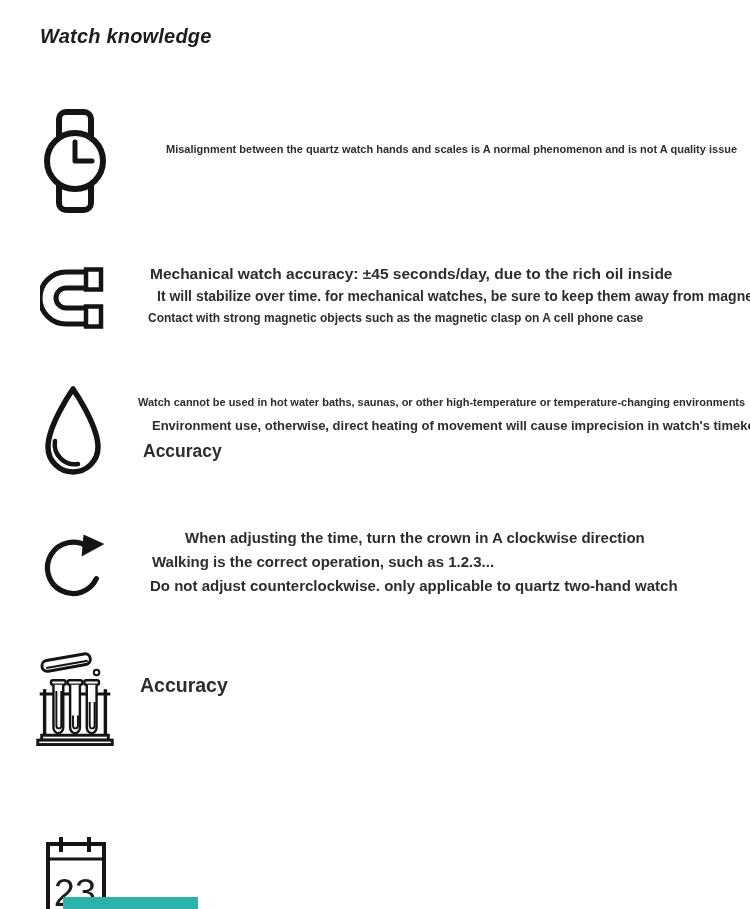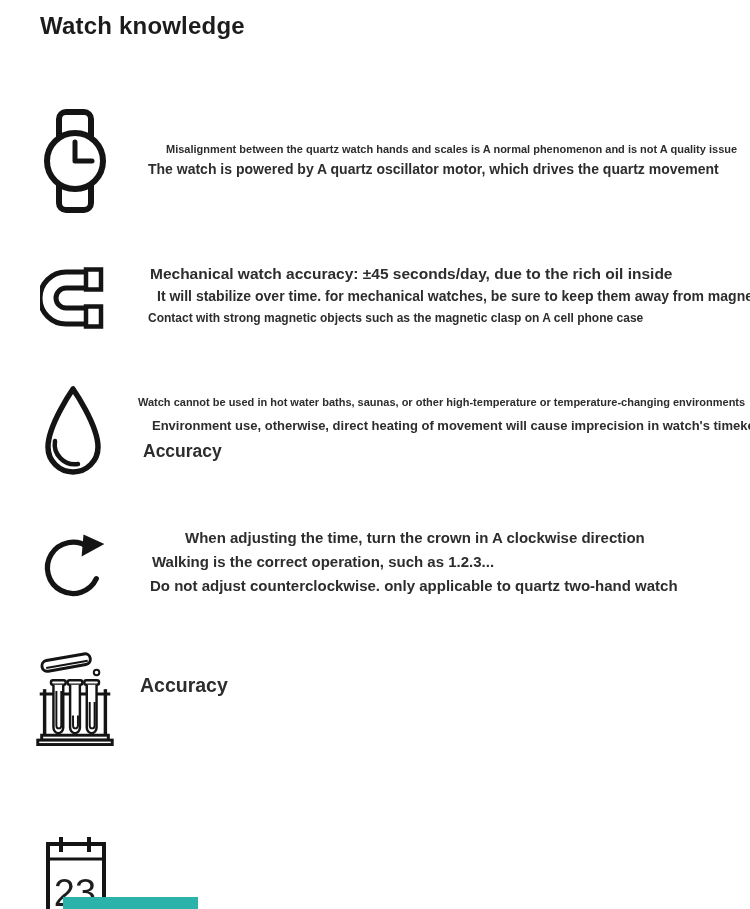--- a/index.html
+++ b/index.html
@@ -1,21 +1,21 @@
 <!DOCTYPE html>
 <html><head>
 <meta charset="utf-8">
 <style>
   html,body{margin:0;padding:0;background:#ffffff;}
   #canvas{
     position:relative;width:750px;height:909px;background:#ffffff;overflow:hidden;
     font-family:"Liberation Sans","DejaVu Sans",sans-serif;color:#2b2b2b;
   }
   .abs{position:absolute;}
-  #page-title{left:40px;top:12px;font-size:24px;font-weight:700;color:#1c1c1c;letter-spacing:.2px;}
+  #page-title{left:40px;top:25px;font-size:20px;font-weight:700;color:#1c1c1c;letter-spacing:.2px;font-style:italic;}
   .icon-box{position:absolute;}
   .icon-box svg{display:block;width:100%;height:100%;}
   .txt{position:absolute;white-space:nowrap;}
   .line{font-weight:700;color:#2d2d2d;line-height:1.2;}
 
   
   #icon-watch{left:35px;top:107px;width:80px;height:108px;}
   #txt-s1{left:148px;top:143px;}
   .s1l1{font-size:11px;margin-left:18px;margin-bottom:5px;}
   .s1l2{font-size:14px;}
@@ -65,21 +65,20 @@
 
   <div class="icon-box" id="icon-watch">
     <svg viewBox="0 0 80 108" xmlns="http://www.w3.org/2000/svg">
       <rect x="24" y="5" width="32" height="98" rx="7" fill="none" stroke="#141414" stroke-width="6"></rect>
       <circle cx="40" cy="54" r="28" fill="#ffffff" stroke="#141414" stroke-width="6"></circle>
       <path d="M40 35 V54 H57" fill="none" stroke="#141414" stroke-width="5" stroke-linecap="round" stroke-linejoin="round"></path>
     </svg>
   </div>
   <div class="txt" id="txt-s1">
     <div class="line s1l1">Misalignment between the quartz watch hands and scales is A normal phenomenon and is not A quality issue</div>
-    <div class="line s1l2">The watch is powered by A quartz oscillator motor, which drives the quartz movement</div>
   </div>
 
   <div class="icon-box" id="icon-magnet">
     <svg viewBox="0 0 66 62" xmlns="http://www.w3.org/2000/svg">
       <path d="M48 5 L26 5 A26 26 0 0 0 26 57 L48 57" fill="none" stroke="#141414" stroke-width="5"></path>
       <path d="M48 21 L26 21 A10 10 0 0 0 26 41 L48 41" fill="none" stroke="#141414" stroke-width="5"></path>
       <rect x="46" y="2.5" width="15" height="20" fill="#ffffff" stroke="#141414" stroke-width="4.5"></rect>
       <rect x="46" y="39.5" width="15" height="20" fill="#ffffff" stroke="#141414" stroke-width="4.5"></rect>
     </svg>
   </div>

